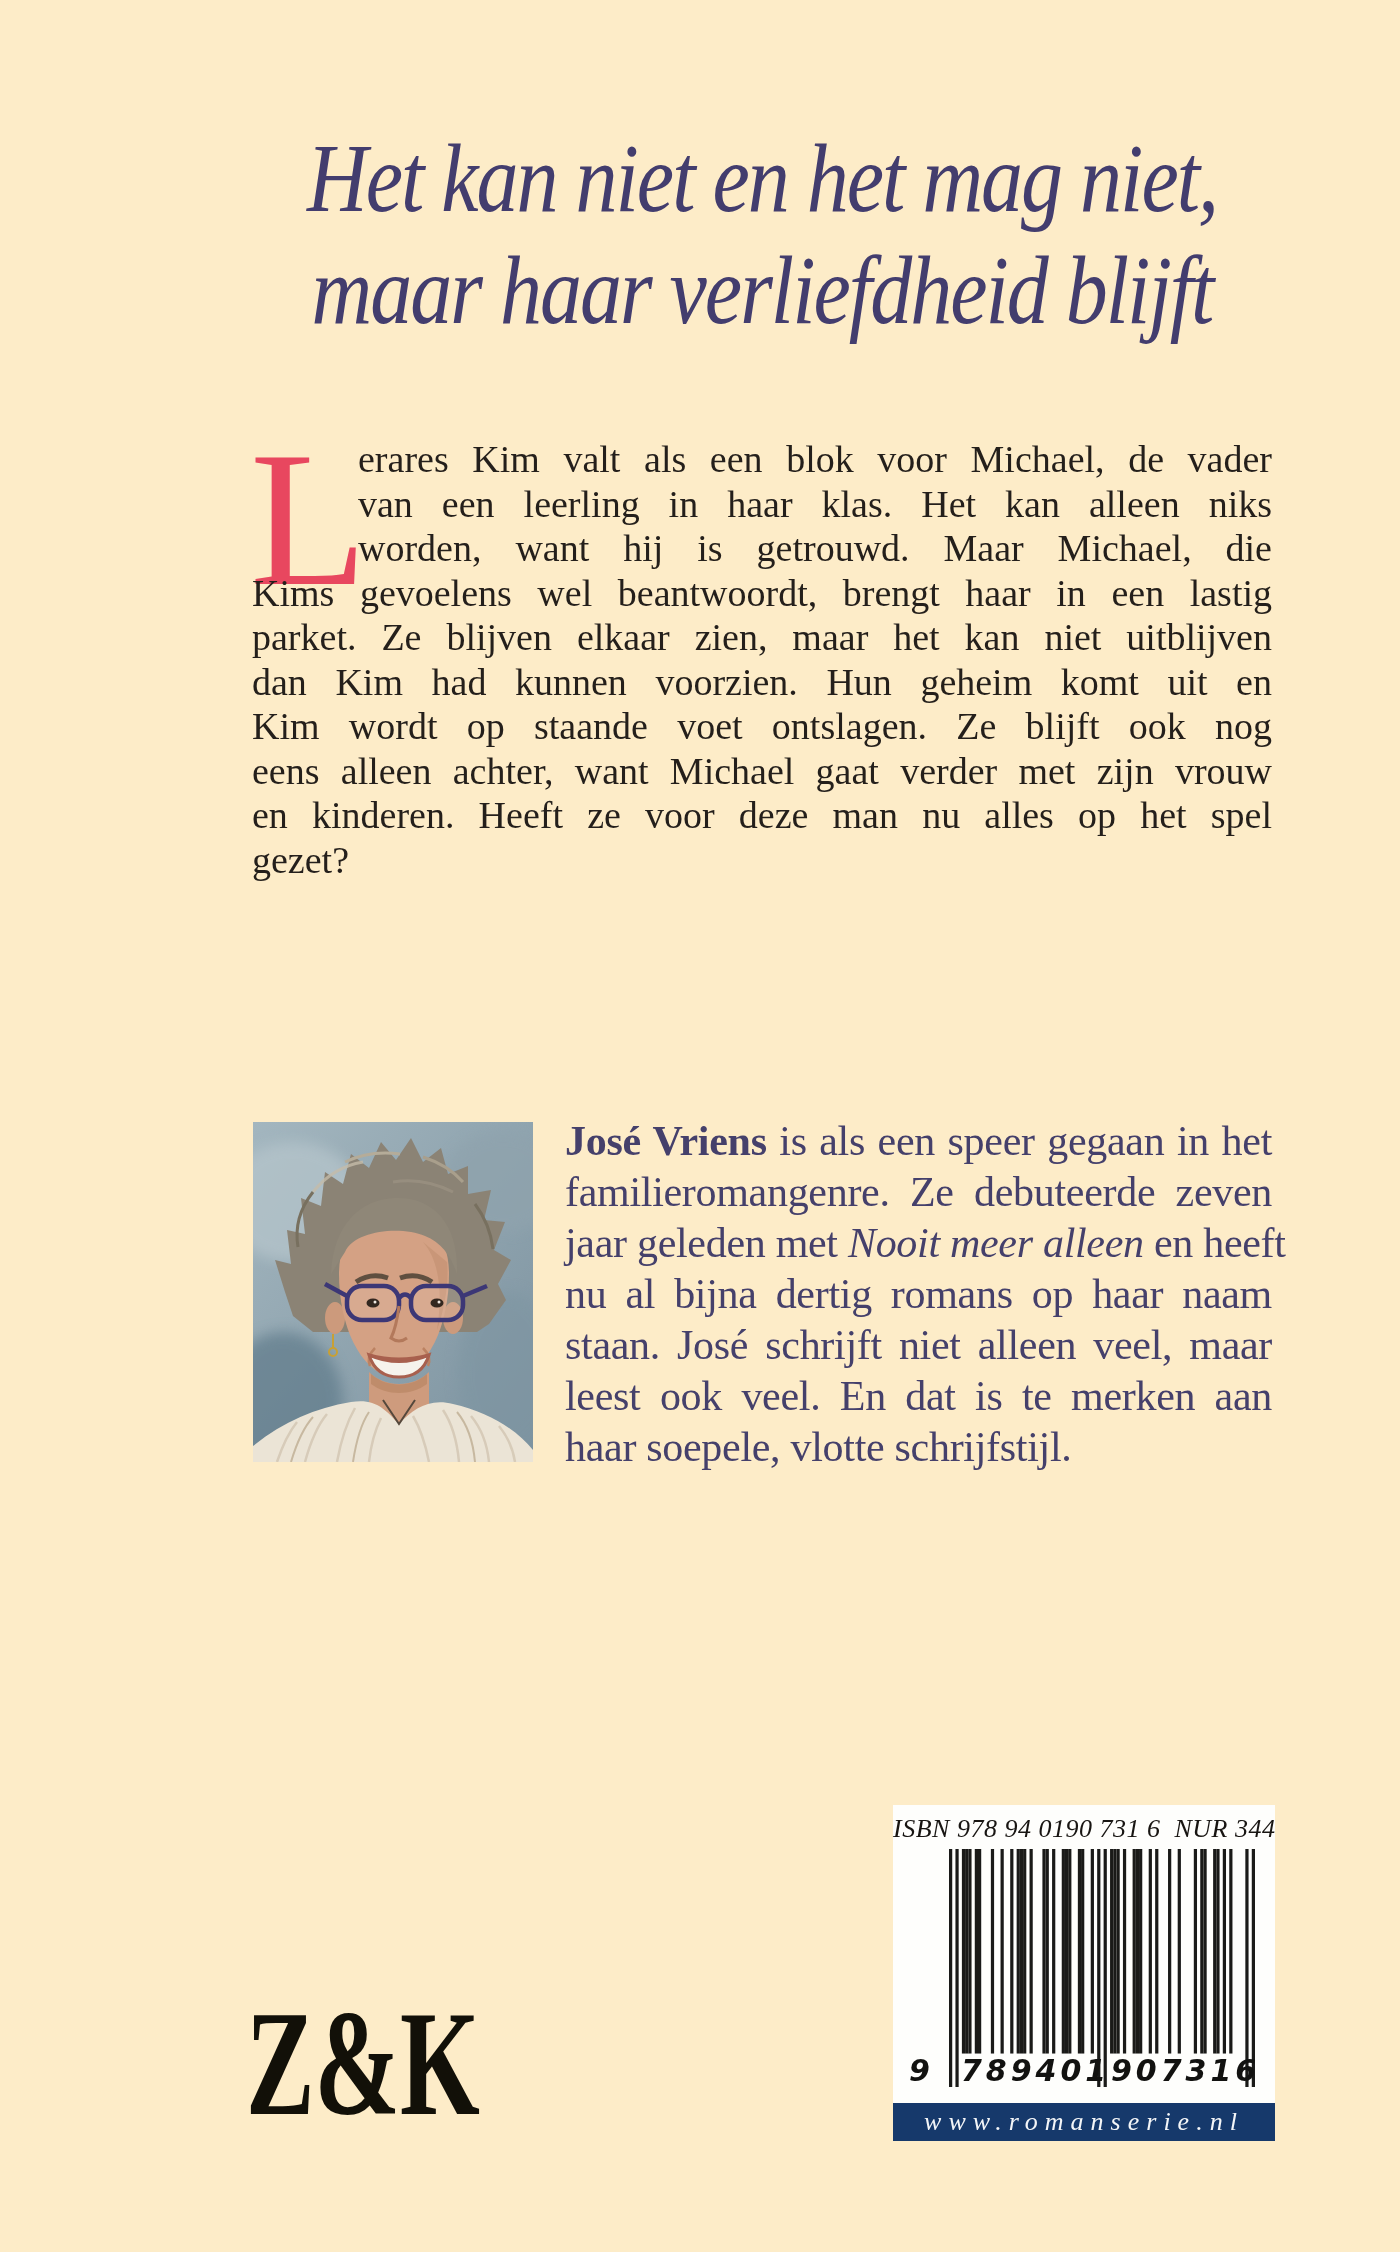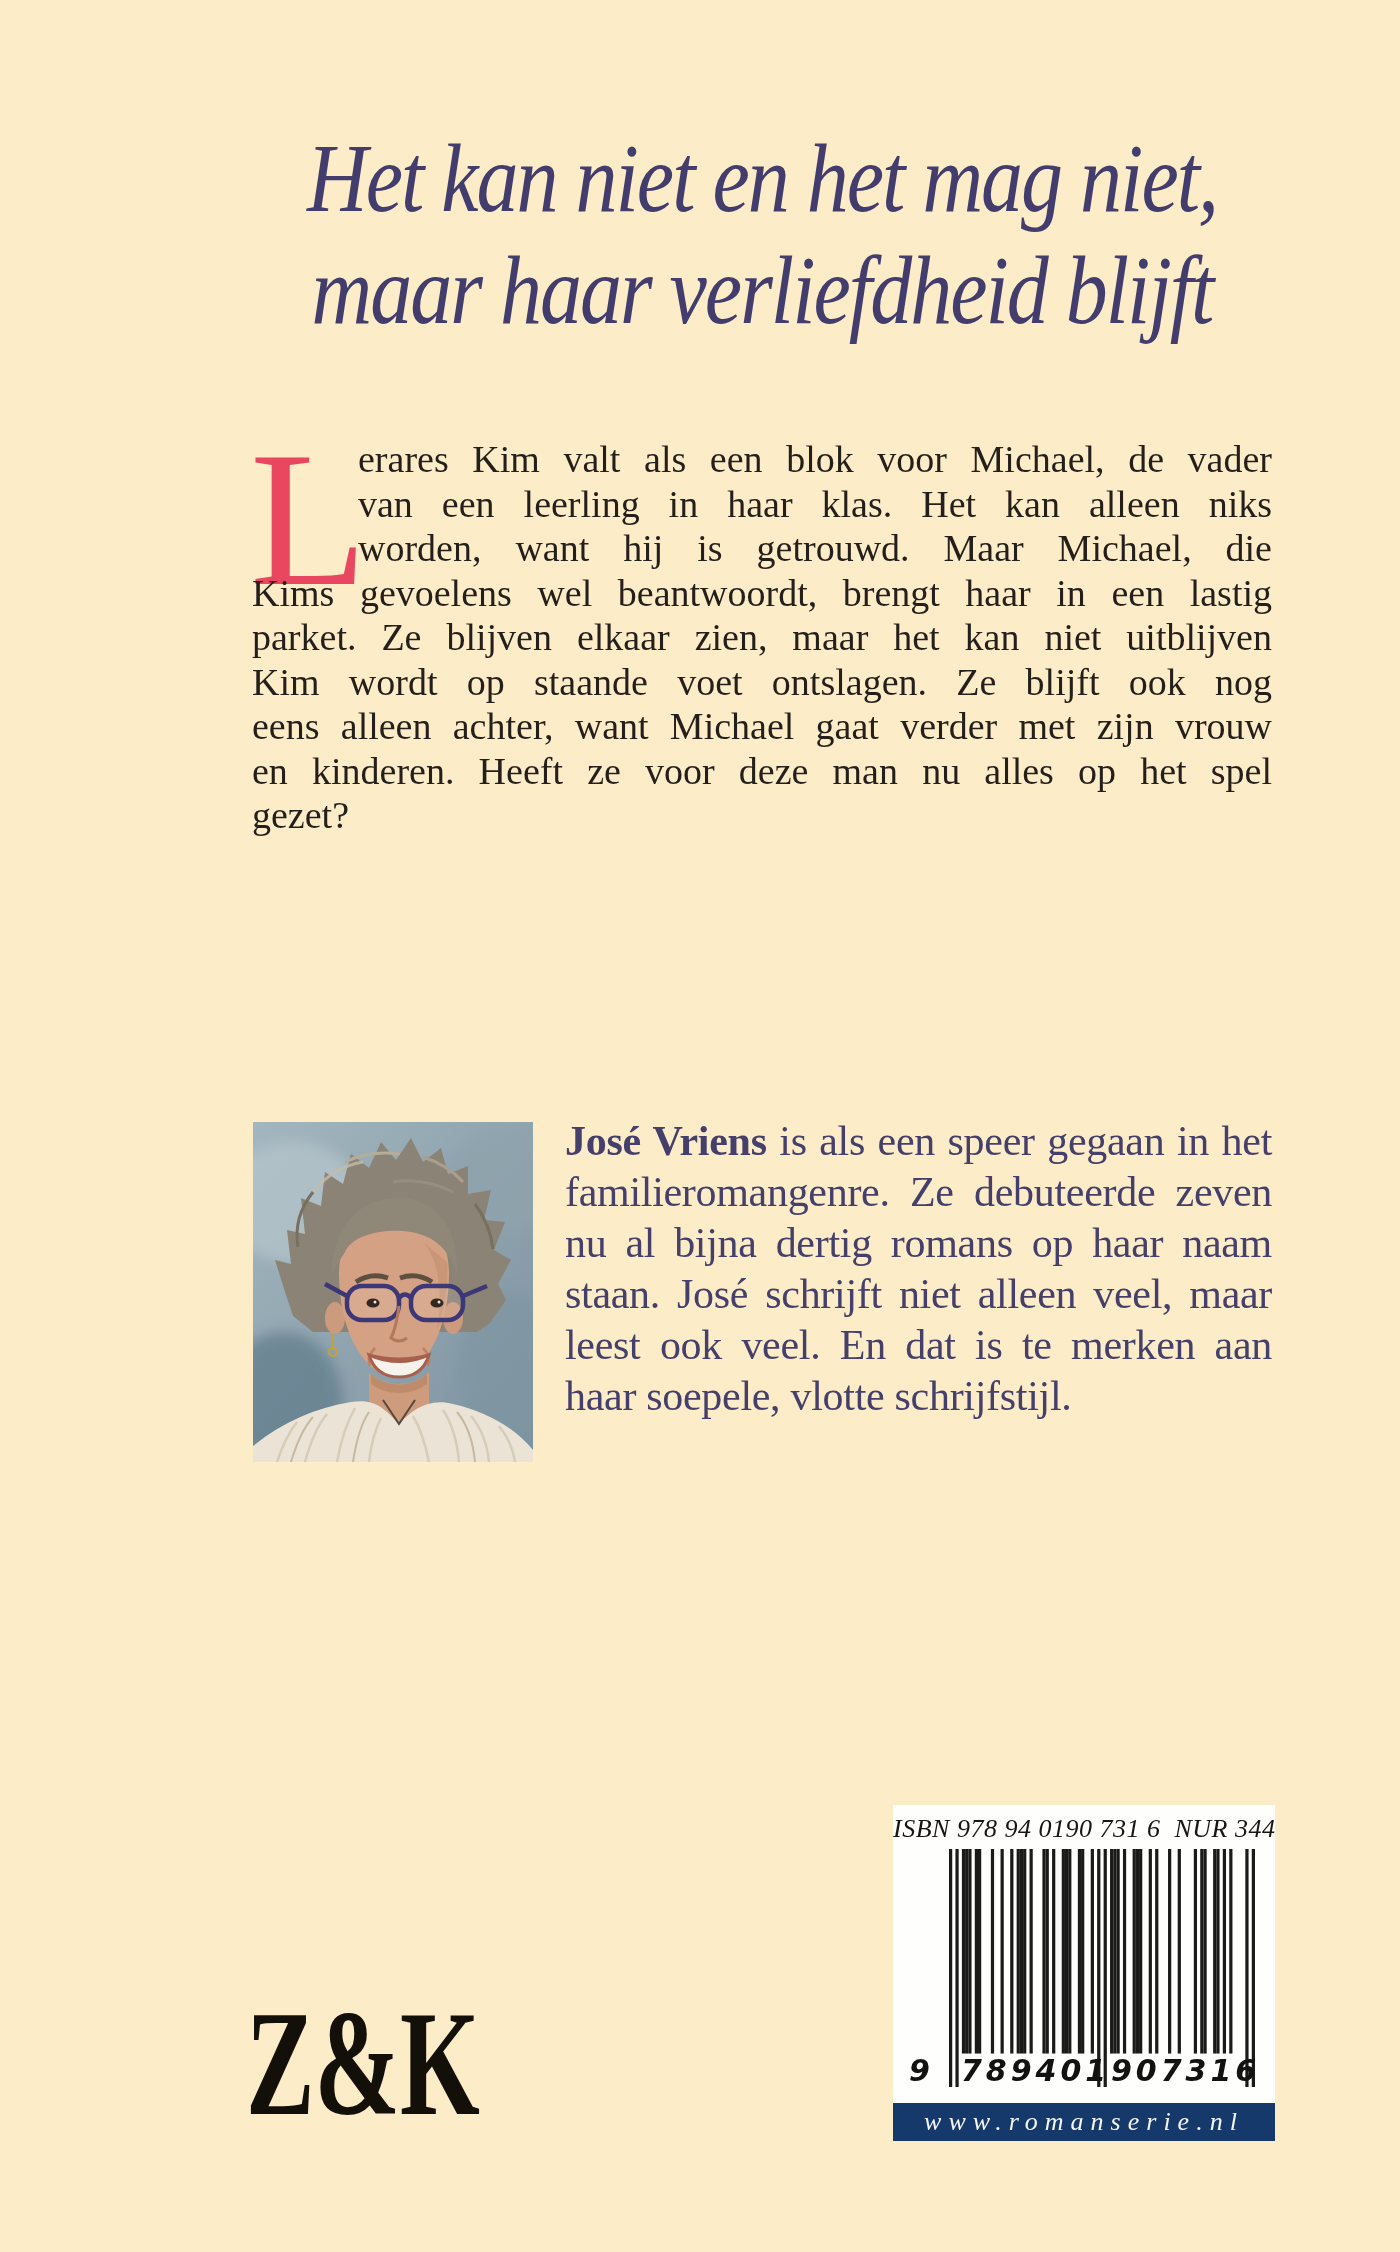--- a/index.html
+++ b/index.html
@@ -131,20 +131,21 @@
     <div class="title-line">maar haar verliefdheid blijft</div>
   </div>
 
   <span class="dropcap">L</span>
   <div class="synopsis lines">
       <div class="line">erares Kim valt als een blok voor Michael, de vader</div>
       <div class="line">van een leerling in haar klas. Het kan alleen niks</div>
       <div class="line">worden, want hij is getrouwd. Maar Michael, die</div>
       <div class="line">Kims gevoelens wel beantwoordt, brengt haar in een lastig</div>
       <div class="line">parket. Ze blijven elkaar zien, maar het kan niet uitblijven</div>
+      <div class="line">dan Kim had kunnen voorzien. Hun geheim komt uit en</div>
       <div class="line">Kim wordt op staande voet ontslagen. Ze blijft ook nog</div>
       <div class="line">eens alleen achter, want Michael gaat verder met zijn vrouw</div>
       <div class="line">en kinderen. Heeft ze voor deze man nu alles op het spel</div>
       <div class="line">gezet?</div>
     </div>
 
   <svg class="photo" viewBox="0 0 280 340" aria-hidden="true">
     <defs>
       <linearGradient id="pgbg" x1="0" y1="0" x2="1" y2="1">
         <stop offset="0" stop-color="#A3B6BF"></stop>
@@ -225,20 +226,21 @@
         <path d="M222,340 C220,318 214,302 204,290"></path>
       </g>
 
       <path d="M130,278 L146,302 L162,278" stroke="#55483C" stroke-width="2" fill="none"></path>
     </g>
   </svg>
 
   <div class="bio lines">
       <div class="line"><b>José Vriens</b><span> is als een speer gegaan in het</span></div>
       <div class="line"><span>familieromangenre. Ze debuteerde zeven</span></div>
+      <div class="line"><span>jaar geleden met </span><i>Nooit meer alleen</i><span> en heeft</span></div>
       <div class="line"><span>nu al bijna dertig romans op haar naam</span></div>
       <div class="line"><span>staan. José schrijft niet alleen veel, maar</span></div>
       <div class="line"><span>leest ook veel. En dat is te merken aan</span></div>
       <div class="line"><span>haar soepele, vlotte schrijfstijl.</span></div>
     </div>
 
   <div class="isbn-box">
     <div class="isbn-line">ISBN 978 94 0190 731 6  NUR 344</div>
     <svg class="barcode-svg" id="barcode-svg" viewBox="0 0 95 64" preserveAspectRatio="none">
         <rect x="0" y="0" width="1" height="64" fill="#1A1A18"></rect>

